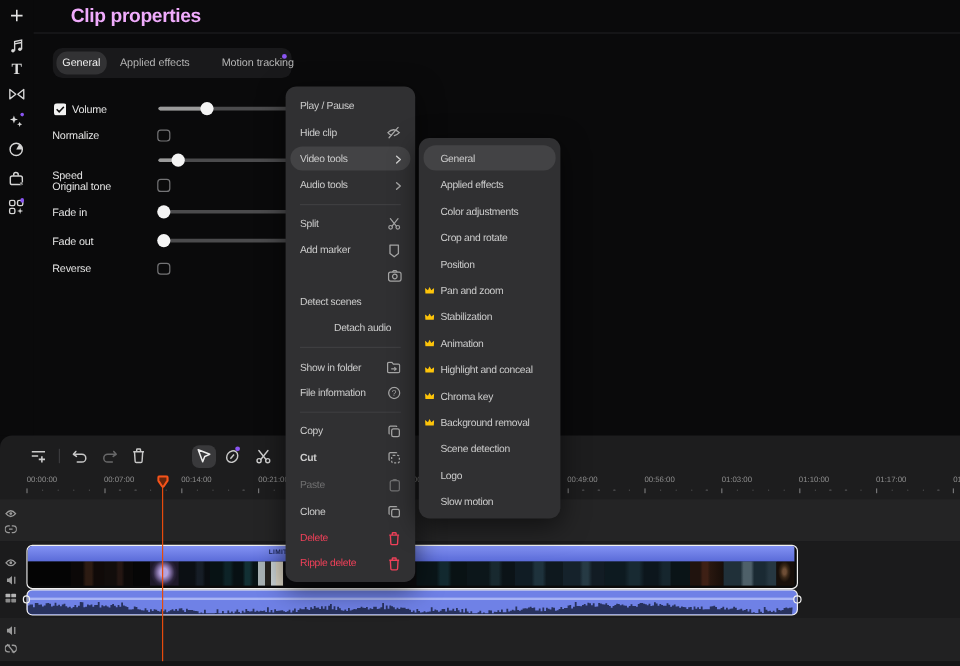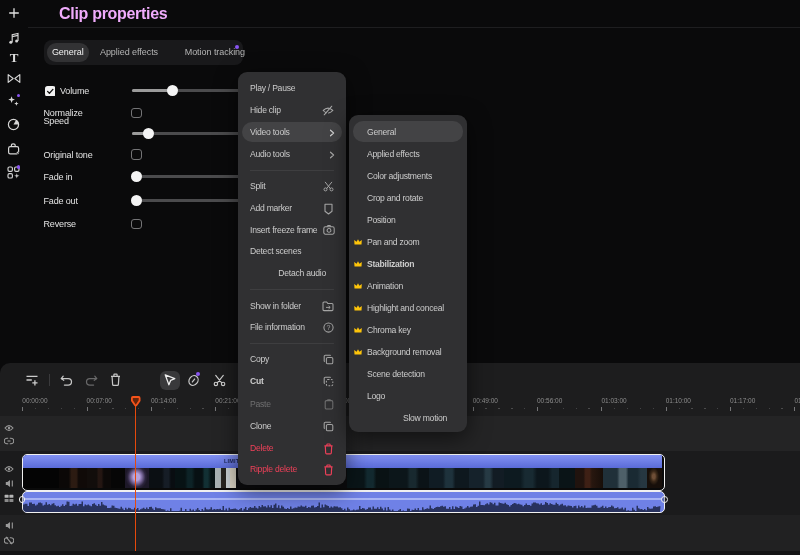--- a/index.html
+++ b/index.html
@@ -68,21 +68,21 @@
       <path d="M2.6 5.4 L4.4 7.2 L7.9 3.4" fill="none" stroke="#111" stroke-width="1.3" stroke-linecap="round" stroke-linejoin="round"></path>
     </svg>
  <div class="lbl" style="left:60px;top:86px;">Volume</div>
  <div class="abs" style="left:131.5px;top:89.2px;width:111px;height:3px;border-radius:1.5px;background:#4b4b4d;"></div>
  <div class="abs" style="left:131.5px;top:89.2px;width:40.5px;height:3px;border-radius:1.5px;background:#9b9b9b;"></div>
  <div class="abs" style="left:166.5px;top:85.2px;width:11px;height:11px;border-radius:50%;background:#f4f4f4;"></div>
 
  <div class="lbl" style="left:43.5px;top:108px;">Normalize</div>
  <div class="abs" style="left:131px;top:107.6px;width:10.5px;height:10.5px;border:1.4px solid #747476;border-radius:3px;"></div>
 
- <div class="lbl" style="left:43.5px;top:116px;">Speed</div>
+ <div class="lbl" style="left:43.5px;top:141px;">Speed</div>
  <div class="abs" style="left:131.5px;top:131.5px;width:111px;height:3px;border-radius:1.5px;background:#4b4b4d;"></div>
  <div class="abs" style="left:131.5px;top:131.5px;width:17px;height:3px;border-radius:1.5px;background:#9b9b9b;"></div>
  <div class="abs" style="left:143.2px;top:127.5px;width:11px;height:11px;border-radius:50%;background:#f4f4f4;"></div>
 
  <div class="lbl" style="left:43.5px;top:149.8px;">Original tone</div>
  <div class="abs" style="left:131px;top:149.3px;width:10.5px;height:10.5px;border:1.4px solid #747476;border-radius:3px;"></div>
 
  <div class="lbl" style="left:43.5px;top:172px;">Fade in</div>
  <div class="abs" style="left:131.5px;top:175.1px;width:111px;height:3px;border-radius:1.5px;background:#4b4b4d;"></div>
  <div class="abs" style="left:131.1px;top:171.1px;width:11px;height:11px;border-radius:50%;background:#f4f4f4;"></div>
@@ -309,21 +309,20 @@
  <div class="mi" style="top:103.3px;">Split</div>
  <svg class="abs" style="left:84.5px;top:109.3px;" width="11" height="11" viewBox="0 0 11 11">
       <circle cx="2.5" cy="8.4" r="1.5" fill="none" stroke="#a6a6a6" stroke-width="1"></circle>
       <circle cx="8.5" cy="8.4" r="1.5" fill="none" stroke="#a6a6a6" stroke-width="1"></circle>
       <path d="M3.7 7.5 L8.7 1.2 M7.3 7.5 L2.3 1.2" stroke="#a6a6a6" stroke-width="1" stroke-linecap="round"></path>
     </svg>
  <div class="mi" style="top:125.3px;">Add marker</div>
  <svg class="abs" style="left:85px;top:131.3px;" width="11" height="12" viewBox="0 0 11 12">
       <path d="M2 1.2 H9 V8.2 L5.5 11 L2 8.2 Z" fill="none" stroke="#a6a6a6" stroke-width="1.1" stroke-linejoin="round"></path>
     </svg>
- <div class="mi" style="top:147.2px;">Insert freeze frame</div>
  <svg class="abs" style="left:84.5px;top:153.7px;" width="12" height="10" viewBox="0 0 12 10">
       <rect x="0.8" y="1.8" width="10.4" height="7.4" rx="1.6" fill="none" stroke="#a6a6a6" stroke-width="1.05"></rect>
       <path d="M4 1.6 L5 0.6 H7 L8 1.6" fill="none" stroke="#a6a6a6" stroke-width="1.05"></path>
       <circle cx="6" cy="5.4" r="1.9" fill="none" stroke="#a6a6a6" stroke-width="1.05"></circle>
     </svg>
  <div class="mi" style="top:168.9px;">Detect scenes</div>
  <div class="mi" style="top:190.2px;text-align:right;">Detach audio</div>
  <div class="abs" style="left:12px;top:217.6px;width:84px;height:1px;background:#3e3e40;"></div>
  <div class="mi" style="top:223.4px;">Show in folder</div>
  <svg class="abs" style="left:84px;top:229.4px;" width="12" height="11" viewBox="0 0 12 11">
@@ -369,28 +368,28 @@
 </div>
 
 <div id="submenu" class="abs sub" style="left:348.5px;top:114.5px;width:118.5px;height:317px;background:#303032;border-radius:9px;box-shadow:0 6px 22px rgba(0,0,0,0.55);">
  <div class="abs" style="left:4px;top:6.9px;width:110.5px;height:21px;background:#434345;border-radius:10px;"></div>
  <div class="mi" style="top:6.4px;">General</div>
  <div class="mi" style="top:28.4px;">Applied effects</div>
  <div class="mi" style="top:50.4px;">Color adjustments</div>
  <div class="mi" style="top:72.4px;">Crop and rotate</div>
  <div class="mi" style="top:94.4px;">Position</div>
  <div class="mi" style="top:116.4px;">Pan and zoom</div>
- <div class="mi" style="top:138.4px;font-weight:bold;">Stabilization</div>
+ <div class="mi" style="top:138.4px;">Stabilization</div>
  <div class="mi" style="top:160.4px;">Animation</div>
  <div class="mi" style="top:182.4px;">Highlight and conceal</div>
  <div class="mi" style="top:226.4px;">Background removal</div>
  <div class="mi" style="top:204.4px;">Chroma key</div>
  <div class="mi" style="top:248.4px;">Scene detection</div>
  <div class="mi" style="top:270.4px;">Logo</div>
- <div class="mi" style="top:292.4px;text-align:right;">Slow motion</div>
+ <div class="mi" style="top:292.4px;">Slow motion</div>
  <svg class="abs" style="left:5.5px;top:124.7px;" width="8" height="6" viewBox="0 0 8 6">
       <path d="M0.5 5.5 L0.2 1 L2.6 2.8 L4 0.2 L5.4 2.8 L7.8 1 L7.5 5.5 Z" fill="#fdc40a"></path>
     </svg>
  <svg class="abs" style="left:5.5px;top:146.7px;" width="8" height="6" viewBox="0 0 8 6">
       <path d="M0.5 5.5 L0.2 1 L2.6 2.8 L4 0.2 L5.4 2.8 L7.8 1 L7.5 5.5 Z" fill="#fdc40a"></path>
     </svg>
  <svg class="abs" style="left:5.5px;top:168.7px;" width="8" height="6" viewBox="0 0 8 6">
       <path d="M0.5 5.5 L0.2 1 L2.6 2.8 L4 0.2 L5.4 2.8 L7.8 1 L7.5 5.5 Z" fill="#fdc40a"></path>
     </svg>
  <svg class="abs" style="left:5.5px;top:190.7px;" width="8" height="6" viewBox="0 0 8 6">

